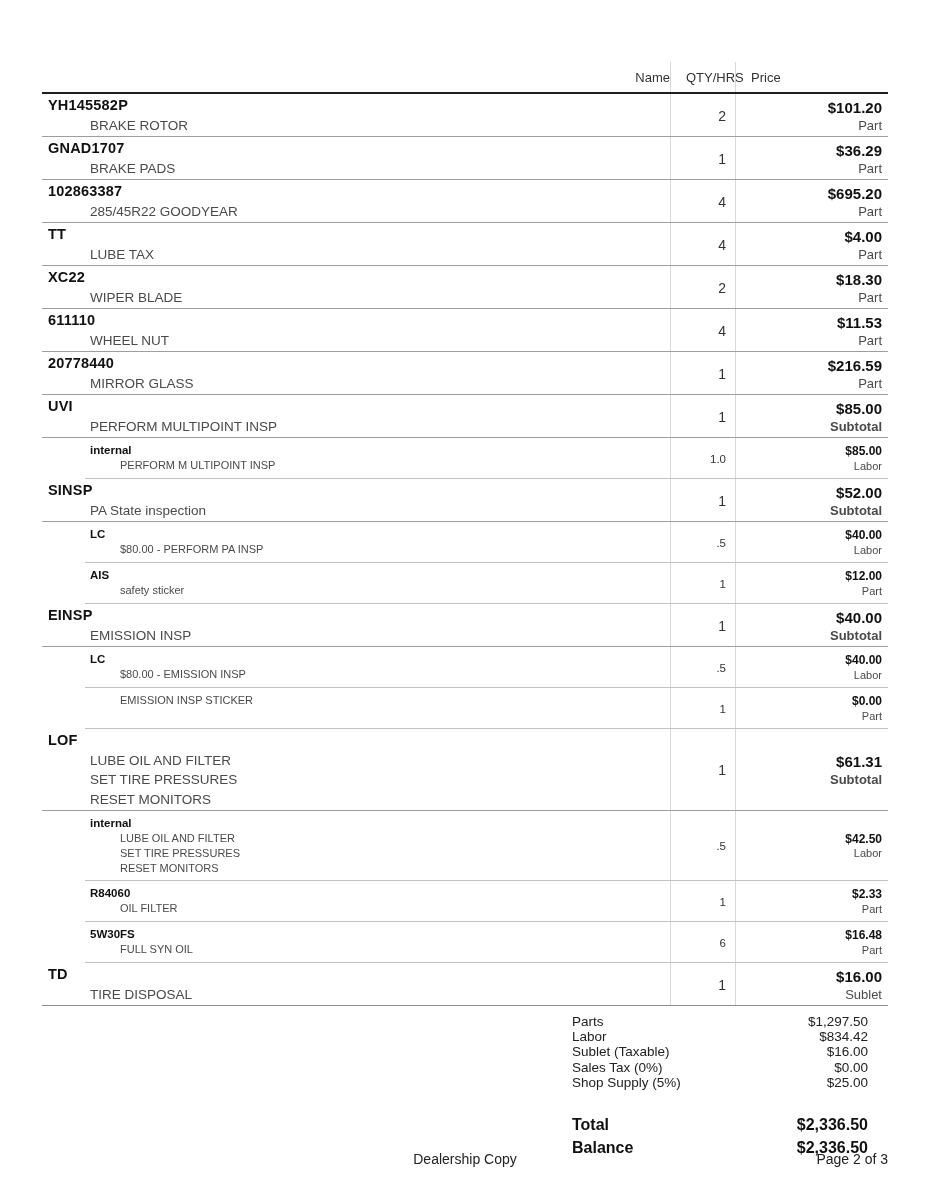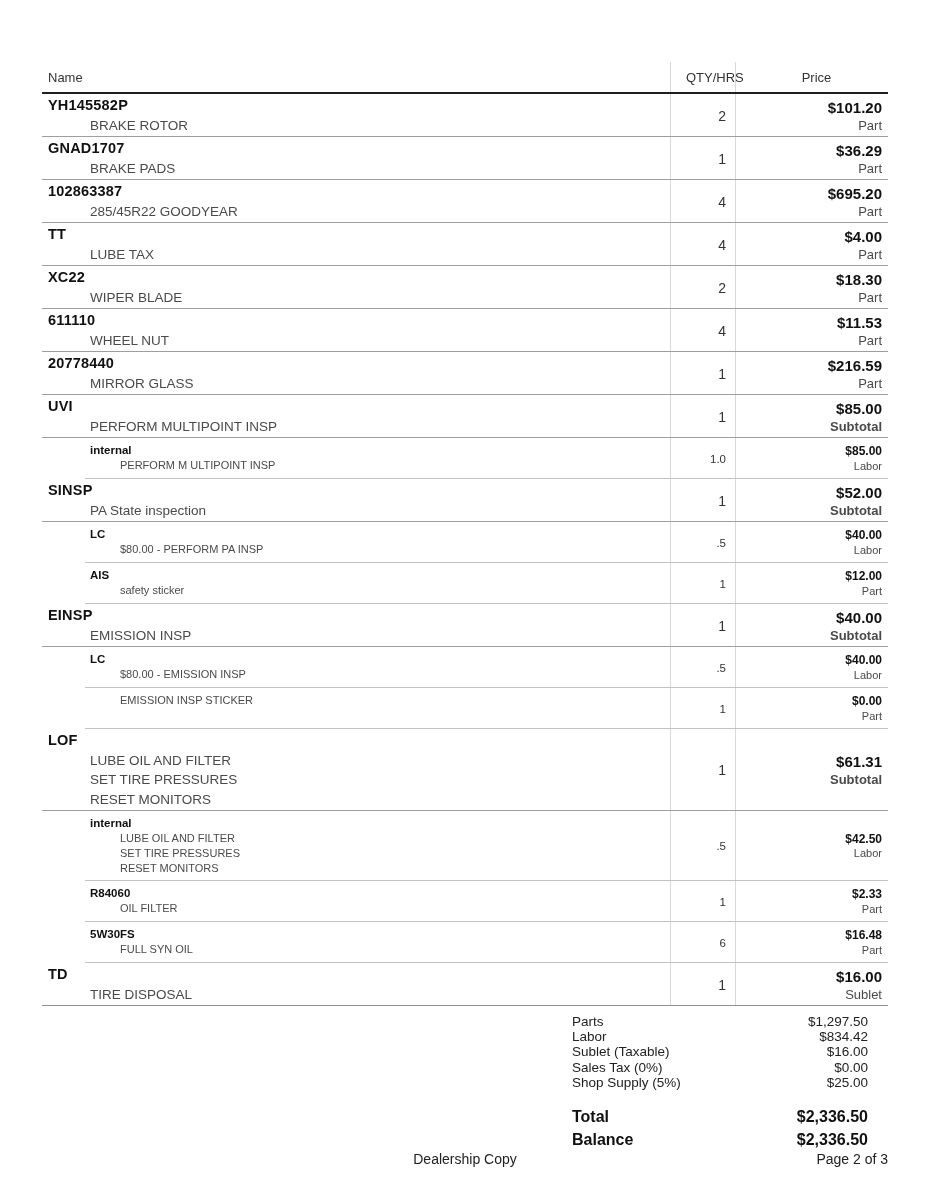--- a/index.html
+++ b/index.html
@@ -37,23 +37,23 @@
     display: flex;
     height: 32px;
     align-items: flex-end;
     box-sizing: border-box;
     padding-bottom: 7px;
     border-bottom: 2px solid #1f1f1f;
     font-size: 13px;
     color: #333333;
     position: relative;
   }
-  .col-name  { width: 628px; box-sizing: border-box; padding-left: 6px; }
+  .col-name  { width: 628px; box-sizing: border-box; padding-left: 6px; text-align: right; }
   .col-qty   { width: 65px;  box-sizing: border-box; padding-right: 9px; text-align: right; padding-left: 16px; }
-  .col-price { width: 153px; box-sizing: border-box; padding-right: 6px; text-align: center; padding-left: 16px; }
+  .col-price { width: 153px; box-sizing: border-box; padding-right: 6px; text-align: left; padding-left: 16px; }
 
   .row {
     display: flex;
     position: relative;
   }
   .row::after {
     content: "";
     position: absolute;
     left: 0;
     right: 0;
@@ -113,21 +113,21 @@
     color: #222222;
   }
   .total-line, .balance-line {
     display: flex;
     justify-content: space-between;
     font-weight: bold;
     font-size: 16px;
     line-height: 21px;
     color: #111111;
   }
-  .total-line { margin-top: 16px; }
+  .total-line { margin-top: 24px; }
   .balance-line { margin-top: 2px; }
 
   
   .footer {
     position: absolute;
     left: 42px;
     width: 846px;
     top: 1151px;
     height: 18px;
     font-size: 14px;

